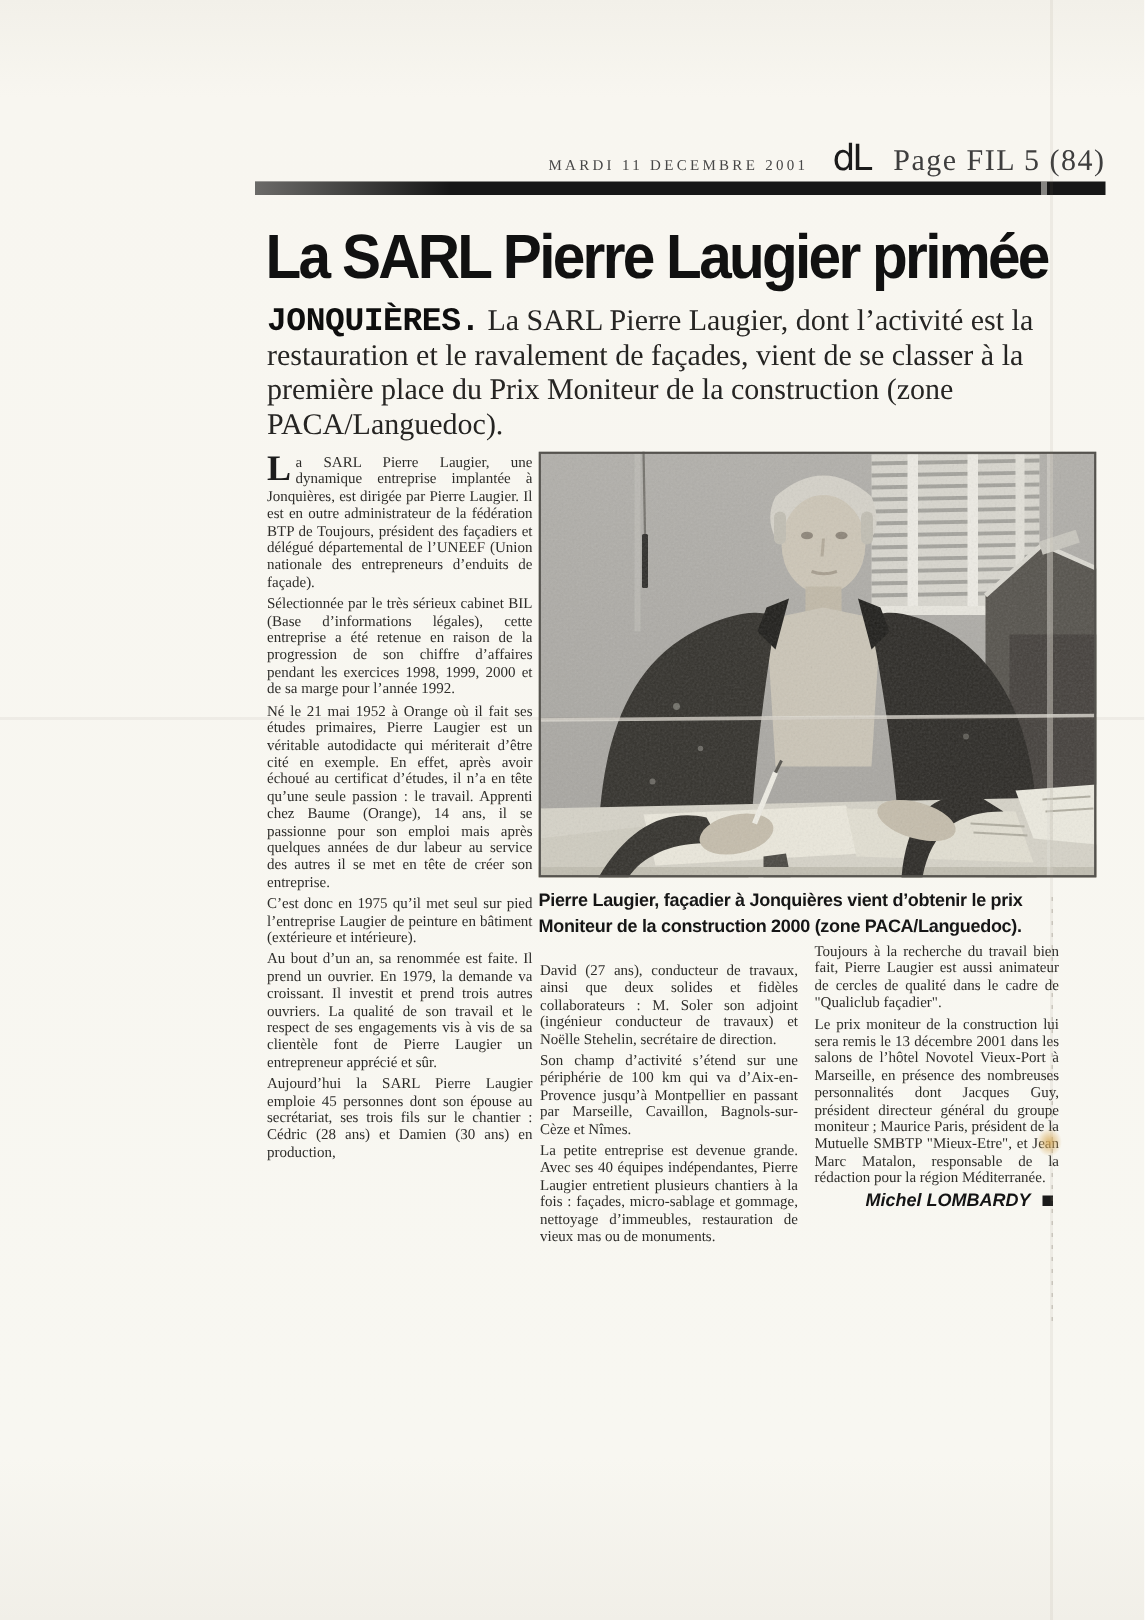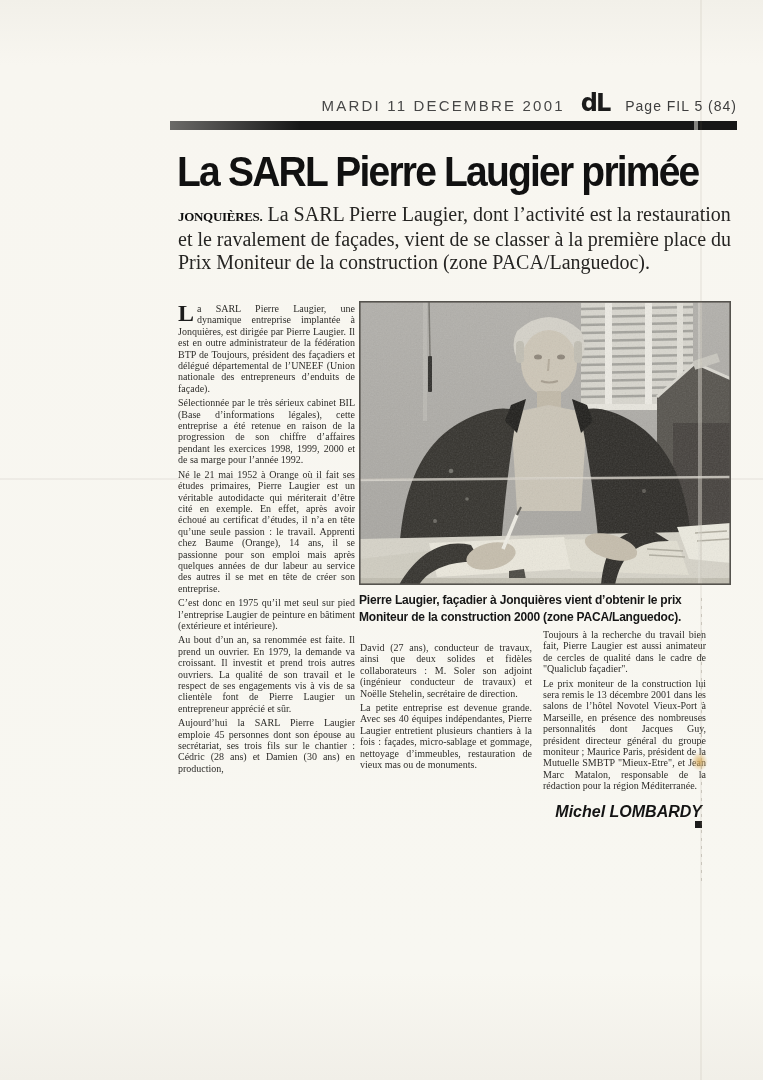--- a/index.html
+++ b/index.html
@@ -9,29 +9,29 @@
     position:relative; width:763px; height:1080px; overflow:hidden;
     background:linear-gradient(180deg,#f2f0e9 0%, #f8f6f0 6%, #f8f7f1 90%, #f1efe8 100%);
   }
 
   
   .masthead {
     position:absolute; left:170px; top:96px; width:567px;
     display:flex; align-items:baseline; justify-content:flex-end; gap:16px;
   }
   .masthead-date {
-    font-family:Liberation Sans, sans-serif; font-size:15px;
+    font-family:Liberation Serif, serif; font-size:10px;
     letter-spacing:2.2px; color:#474747;
   }
   .masthead-logo {
-    font-family:"DejaVu Sans",sans-serif; font-weight:700; font-size:24px;
+    font-family:"DejaVu Sans",sans-serif; font-weight:400; font-size:24px;
     letter-spacing:-2px; color:#1b1b1b; line-height:14px;
   }
   .masthead-ref {
-    font-family:Liberation Sans, sans-serif; font-size:14px;
+    font-family:Liberation Serif, serif; font-size:20px;
     letter-spacing:1px; color:#3e3e3e;
   }
   .rule {
     position:absolute; left:170px; top:121px; width:567px; height:9px;
     background:#171717;
   }
   .rule::before {
     content:""; position:absolute; inset:0;
     background:linear-gradient(90deg, rgba(244,242,236,.38), rgba(244,242,236,0) 130px);
   }
@@ -45,22 +45,22 @@
     position:absolute; left:177px; top:149px; width:580px;
     font-family:"Liberation Sans",sans-serif; font-weight:700;
     font-size:39px; letter-spacing:-1.8px; color:#111;
     transform:scaleY(1.07); transform-origin:left top; white-space:nowrap;
   }
   .lead {
     position:absolute; left:178px; top:203px; width:556px;
     font-size:20px; line-height:23px; color:#262523;
   }
   .kicker {
-    font-family:Liberation Serif, serif; font-weight:700;
-    font-size:13px; letter-spacing:-0.3px; color:#0e0e0e;
+    font-family:Liberation Mono, monospace; font-weight:700;
+    font-size:22px; letter-spacing:-0.3px; color:#0e0e0e;
   }
 
   
   .col {
     position:absolute; top:303px; font-size:10px; line-height:11.4px;
     text-align:justify; color:#2e2d2a;
     hyphens:auto; -webkit-hyphens:auto;
   }
   .col p { margin:0 0 3px 0; }
   .col-1 { left:178px; width:177px; }
@@ -75,23 +75,23 @@
   .photo-wrap { position:absolute; left:359px; top:301px; width:372px; height:284px; }
   .photo-wrap svg { display:block; }
   .caption {
     position:absolute; left:359px; top:592px; width:356px;
     font-family:"Liberation Sans",sans-serif; font-weight:700;
     font-size:12px; line-height:16.5px; letter-spacing:-0.2px; color:#161616;
   }
 
   
   .byline {
-    text-align:right; padding-right:4px; margin-top:14px;
+    text-align:right; padding-right:4px; margin-top:3px;
     font-family:"Liberation Sans",sans-serif; font-weight:700; font-style:italic;
-    font-size:16px; color:#141414;
+    font-size:12px; color:#141414;
   }
   .byline-square { display:inline-block; width:7px; height:7px; background:#1b1b1b; margin-left:8px; }
 
   
   .fold-v {
     position:absolute; left:700px; top:0; width:2px; height:1080px;
     background:rgba(130,120,100,0.09);
   }
   .fold-v-strong {
     position:absolute; left:701px; top:598px; width:1px; height:285px;
@@ -231,20 +231,21 @@
       <rect x="0" y="0" width="372" height="284" filter="url(#noise)" opacity="0.16"></rect>
 
       <rect x="0.8" y="0.8" width="370.4" height="282.4" fill="none" stroke="#55534e" stroke-width="1.6"></rect>
     </svg>
   </div>
 
   <div class="caption">Pierre Laugier, façadier à Jonquières vient d’obtenir le prix Moniteur de la construction 2000 (zone PACA/Languedoc).</div>
 
   <div class="col col-2">
     <p>David (27 ans), conducteur de travaux, ainsi que deux solides et fidèles collaborateurs : M. Soler son adjoint (ingénieur conducteur de travaux) et Noëlle Stehelin, secrétaire de direction.</p>
+    <p>Son champ d’activité s’étend sur une périphérie de 100 km qui va d’Aix-en-Provence jusqu’à Montpellier en passant par Marseille, Cavaillon, Bagnols-sur-Cèze et Nîmes.</p>
     <p>La petite entreprise est devenue grande. Avec ses 40 équipes indépendantes, Pierre Laugier entretient plusieurs chantiers à la fois : façades, micro-sablage et gommage, nettoyage d’immeubles, restauration de vieux mas ou de monuments.</p>
   </div>
 
   <div class="col col-3">
     <p>Toujours à la recherche du travail bien fait, Pierre Laugier est aussi animateur de cercles de qualité dans le cadre de "Qualiclub façadier".</p>
     <p>Le prix moniteur de la construction lui sera remis le 13 décembre 2001 dans les salons de l’hôtel Novotel Vieux-Port à Marseille, en présence des nombreuses personnalités dont Jacques Guy, président directeur général du groupe moniteur ; Maurice Paris, président de la Mutuelle SMBTP "Mieux-Etre", et Jean Marc Matalon, responsable de la rédaction pour la région Méditerranée.</p>
     <div class="byline"><span>Michel LOMBARDY</span><span class="byline-square"></span></div>
   </div>
 
   <div class="fold-v"></div>

